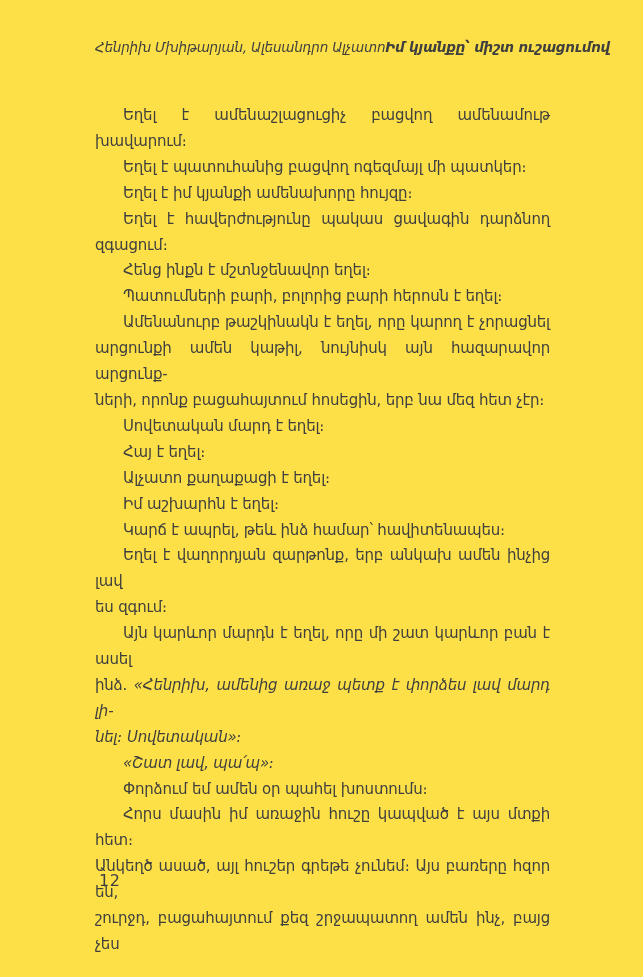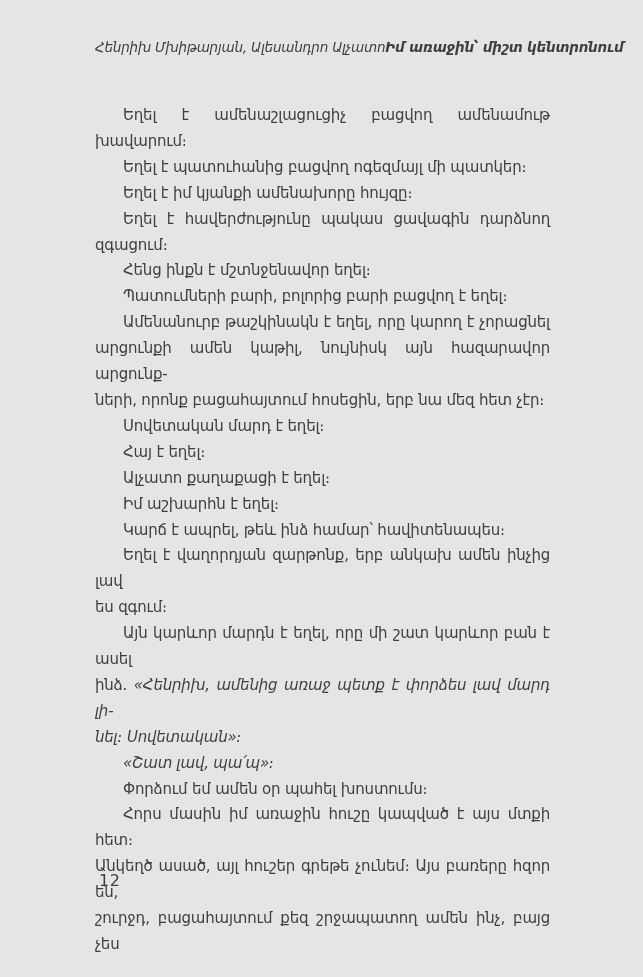--- a/index.html
+++ b/index.html
@@ -52,45 +52,45 @@
     position: absolute;
     top: 871px;
     left: 99px;
     font-size: 16px;
     letter-spacing: 0.5px;
   }
 </style>
 </head>
 <body>
 
-<div class="page" style="color: rgb(63, 63, 63); background: #e5e5e5;">
+<div class="page" style="color: rgb(63, 63, 63); background: #fde047;">
 
   <div class="running-head">
     <span class="authors">Հենրիխ Մխիթարյան, Ալեսանդրո Ալչատո</span>
-    <span class="book-title">Իմ առաջին՝ միշտ կենտրոնում</span>
+    <span class="book-title">Իմ կյանքը՝ միշտ ուշացումով</span>
   </div>
 
   <div class="text-block">
       <div class="para">
         <div class="line first last"><span>Եղել է ամենաշլացուցիչ բացվող ամենամութ խավարում։</span></div>
       </div>
       <div class="para">
         <div class="line first last"><span>Եղել է պատուհանից բացվող ոգեզմայլ մի պատկեր։</span></div>
       </div>
       <div class="para">
         <div class="line first last"><span>Եղել է իմ կյանքի ամենախորը հույզը։</span></div>
       </div>
       <div class="para">
         <div class="line first last"><span>Եղել է հավերժությունը պակաս ցավագին դարձնող զգացում։</span></div>
       </div>
       <div class="para">
         <div class="line first last"><span>Հենց ինքն է մշտնջենավոր եղել։</span></div>
       </div>
       <div class="para">
-        <div class="line first last"><span>Պատումների բարի, բոլորից բարի բացվող է եղել։</span></div>
+        <div class="line first last"><span>Պատումների բարի, բոլորից բարի հերոսն է եղել։</span></div>
       </div>
       <div class="para">
         <div class="line first"><span>Ամենանուրբ թաշկինակն է եղել, որը կարող է չորացնել</span></div>
         <div class="line"><span>արցունքի ամեն կաթիլ, նույնիսկ այն հազարավոր արցունք-</span></div>
         <div class="line last"><span>ների, որոնք բացահայտում հոսեցին, երբ նա մեզ հետ չէր։</span></div>
       </div>
       <div class="para">
         <div class="line first last"><span>Սովետական մարդ է եղել։</span></div>
       </div>
       <div class="para">

